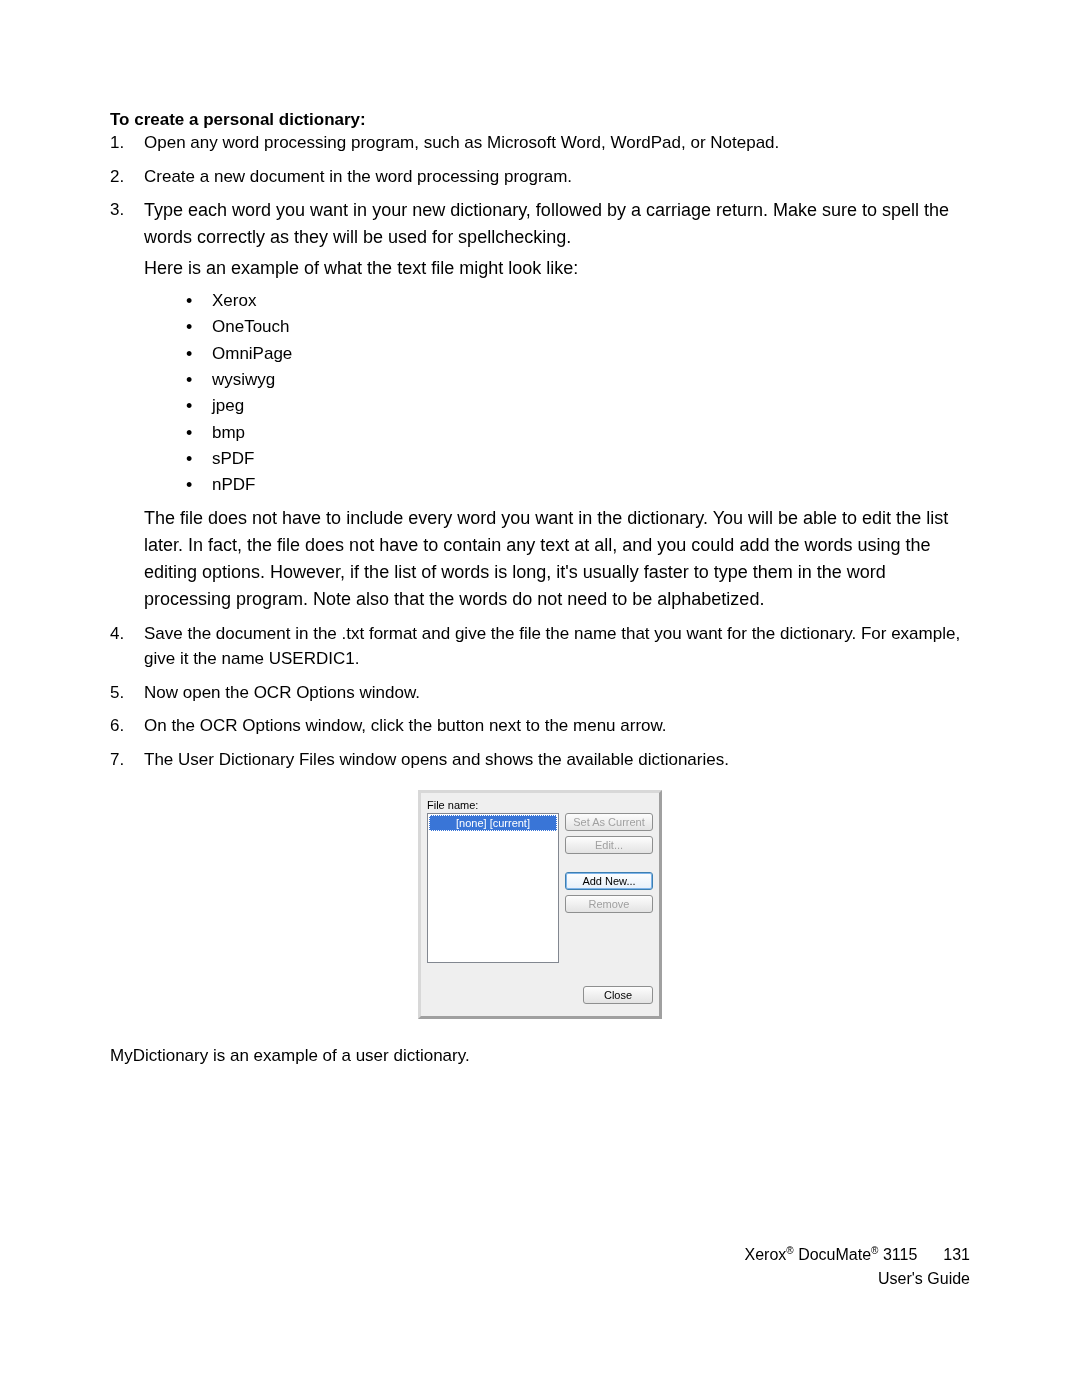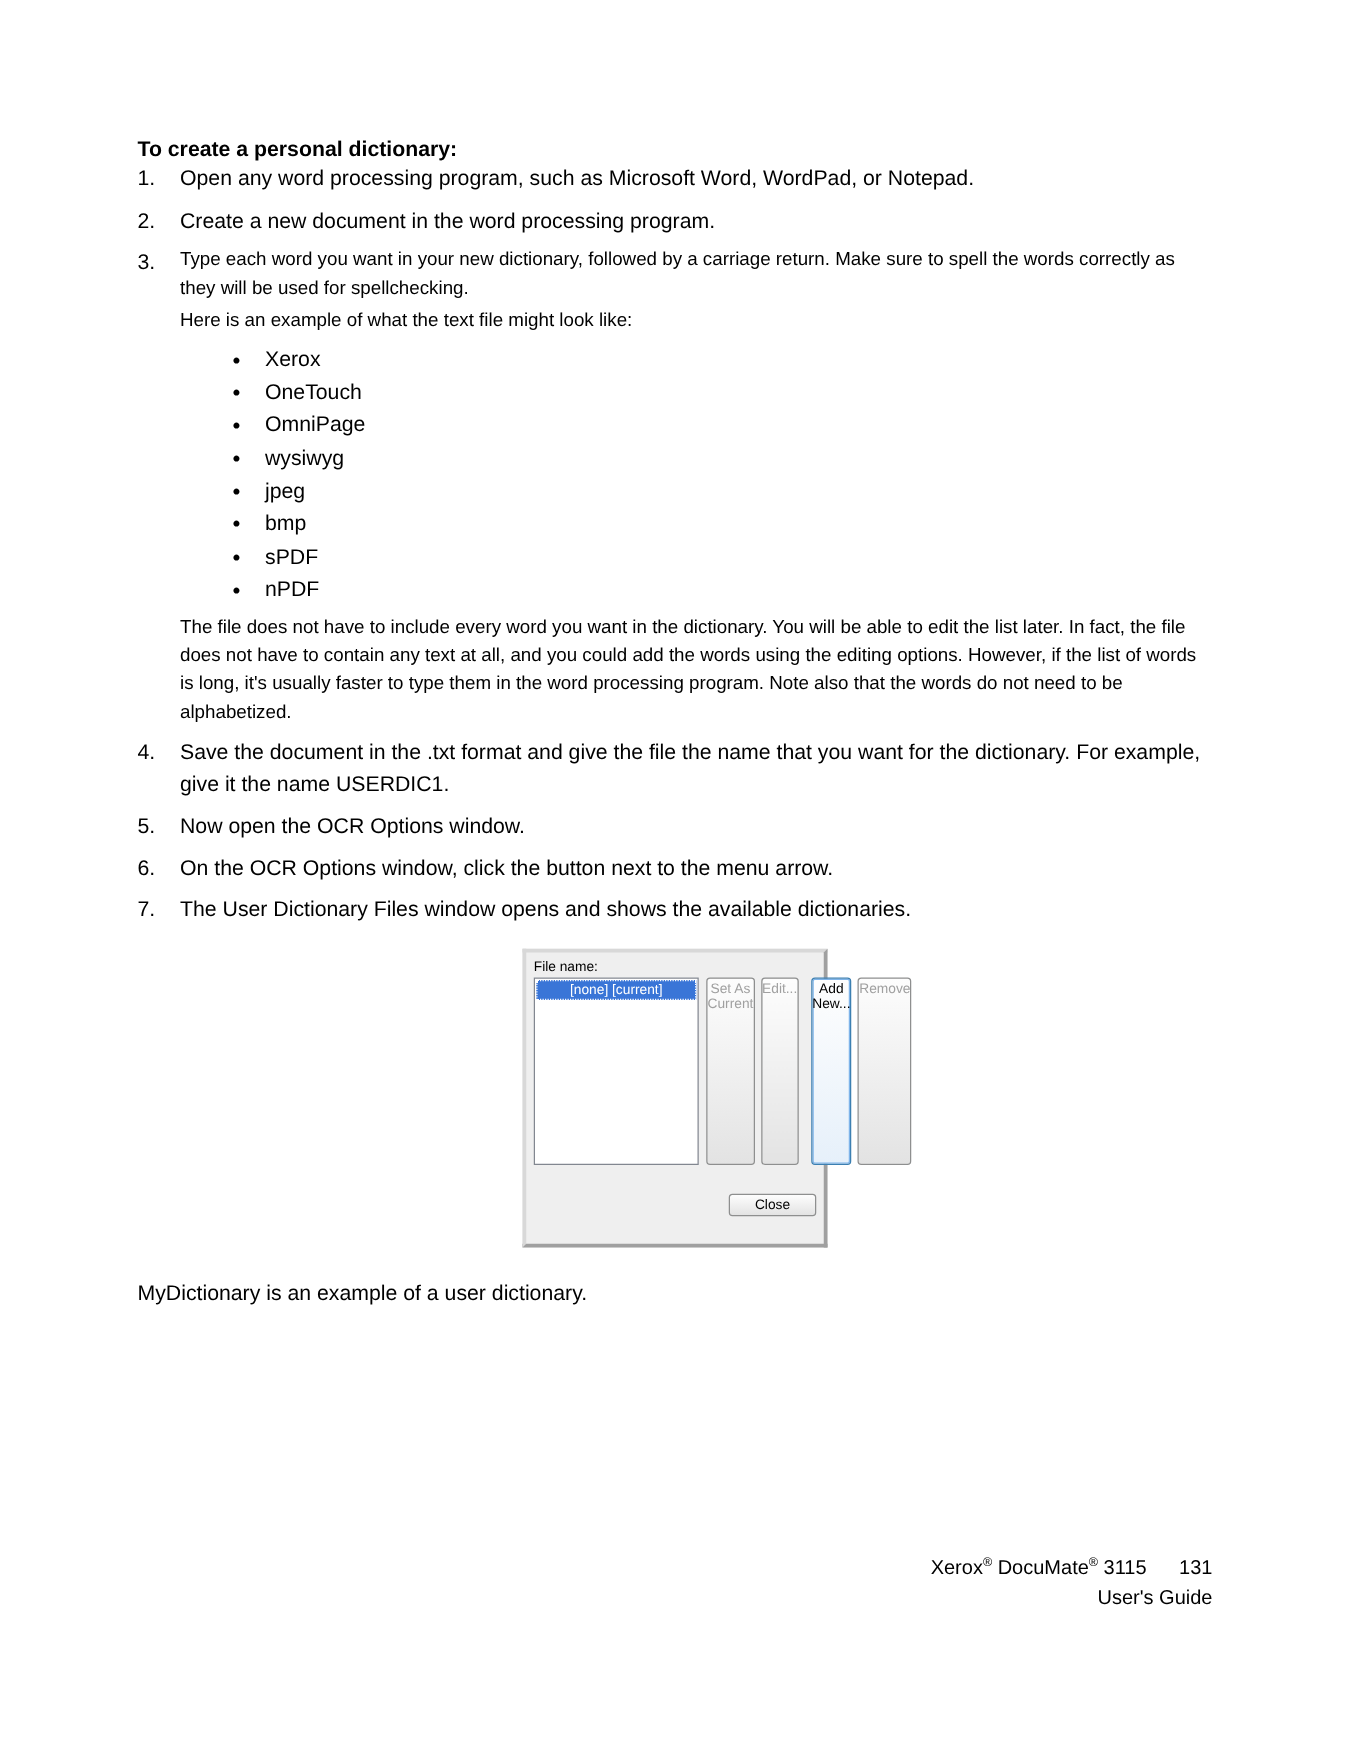--- a/index.html
+++ b/index.html
@@ -30,21 +30,21 @@
     line-height: 1.5;
     margin-bottom: 8px;
   }
   ol.steps > li::before {
     content: counter(step) ".";
     position: absolute;
     left: 0;
     top: 0;
   }
   .sub-text {
-    font-size: 15px;
+    font-size: 18px;
     line-height: 1.5;
     margin-top: 4px;
   }
   ul.bullets {
     list-style: none;
     padding-left: 34px;
     margin-top: 6px;
     margin-bottom: 6px;
   }
   ul.bullets li {
@@ -67,21 +67,21 @@
     justify-content: center;
     margin-top: 18px;
     margin-bottom: 24px;
   }
   .dialog {
     width: 244px;
     background: #efefef;
     border: 3px solid #a0a0a0;
     border-top-color: #d8d8d8;
     border-left-color: #d8d8d8;
-    padding: 6px 6px 22px 6px;
+    padding: 6px 6px 12px 6px;
     font-family: Tahoma, sans-serif;
   }
   .dialog-inner {
     display: flex;
     gap: 6px;
   }
   .dialog-left {
     flex: 1;
   }
   .filename-label {
@@ -101,21 +101,21 @@
     color: #fff;
     padding: 1px 3px;
     display: block;
     border: 1px dotted #fff;
     margin: 1px;
     text-align: center;
   }
   .dialog-right {
     width: 88px;
     display: flex;
-    flex-direction: row;
+    flex-direction: column;
     gap: 5px;
     padding-top: 14px;
   }
   .dlg-btn {
     font-size: 11px;
     background: linear-gradient(#fdfdfd, #e3e3e3);
     border: 1px solid #8e8f8f;
     border-radius: 3px;
     padding: 2px 0;
     text-align: center;

